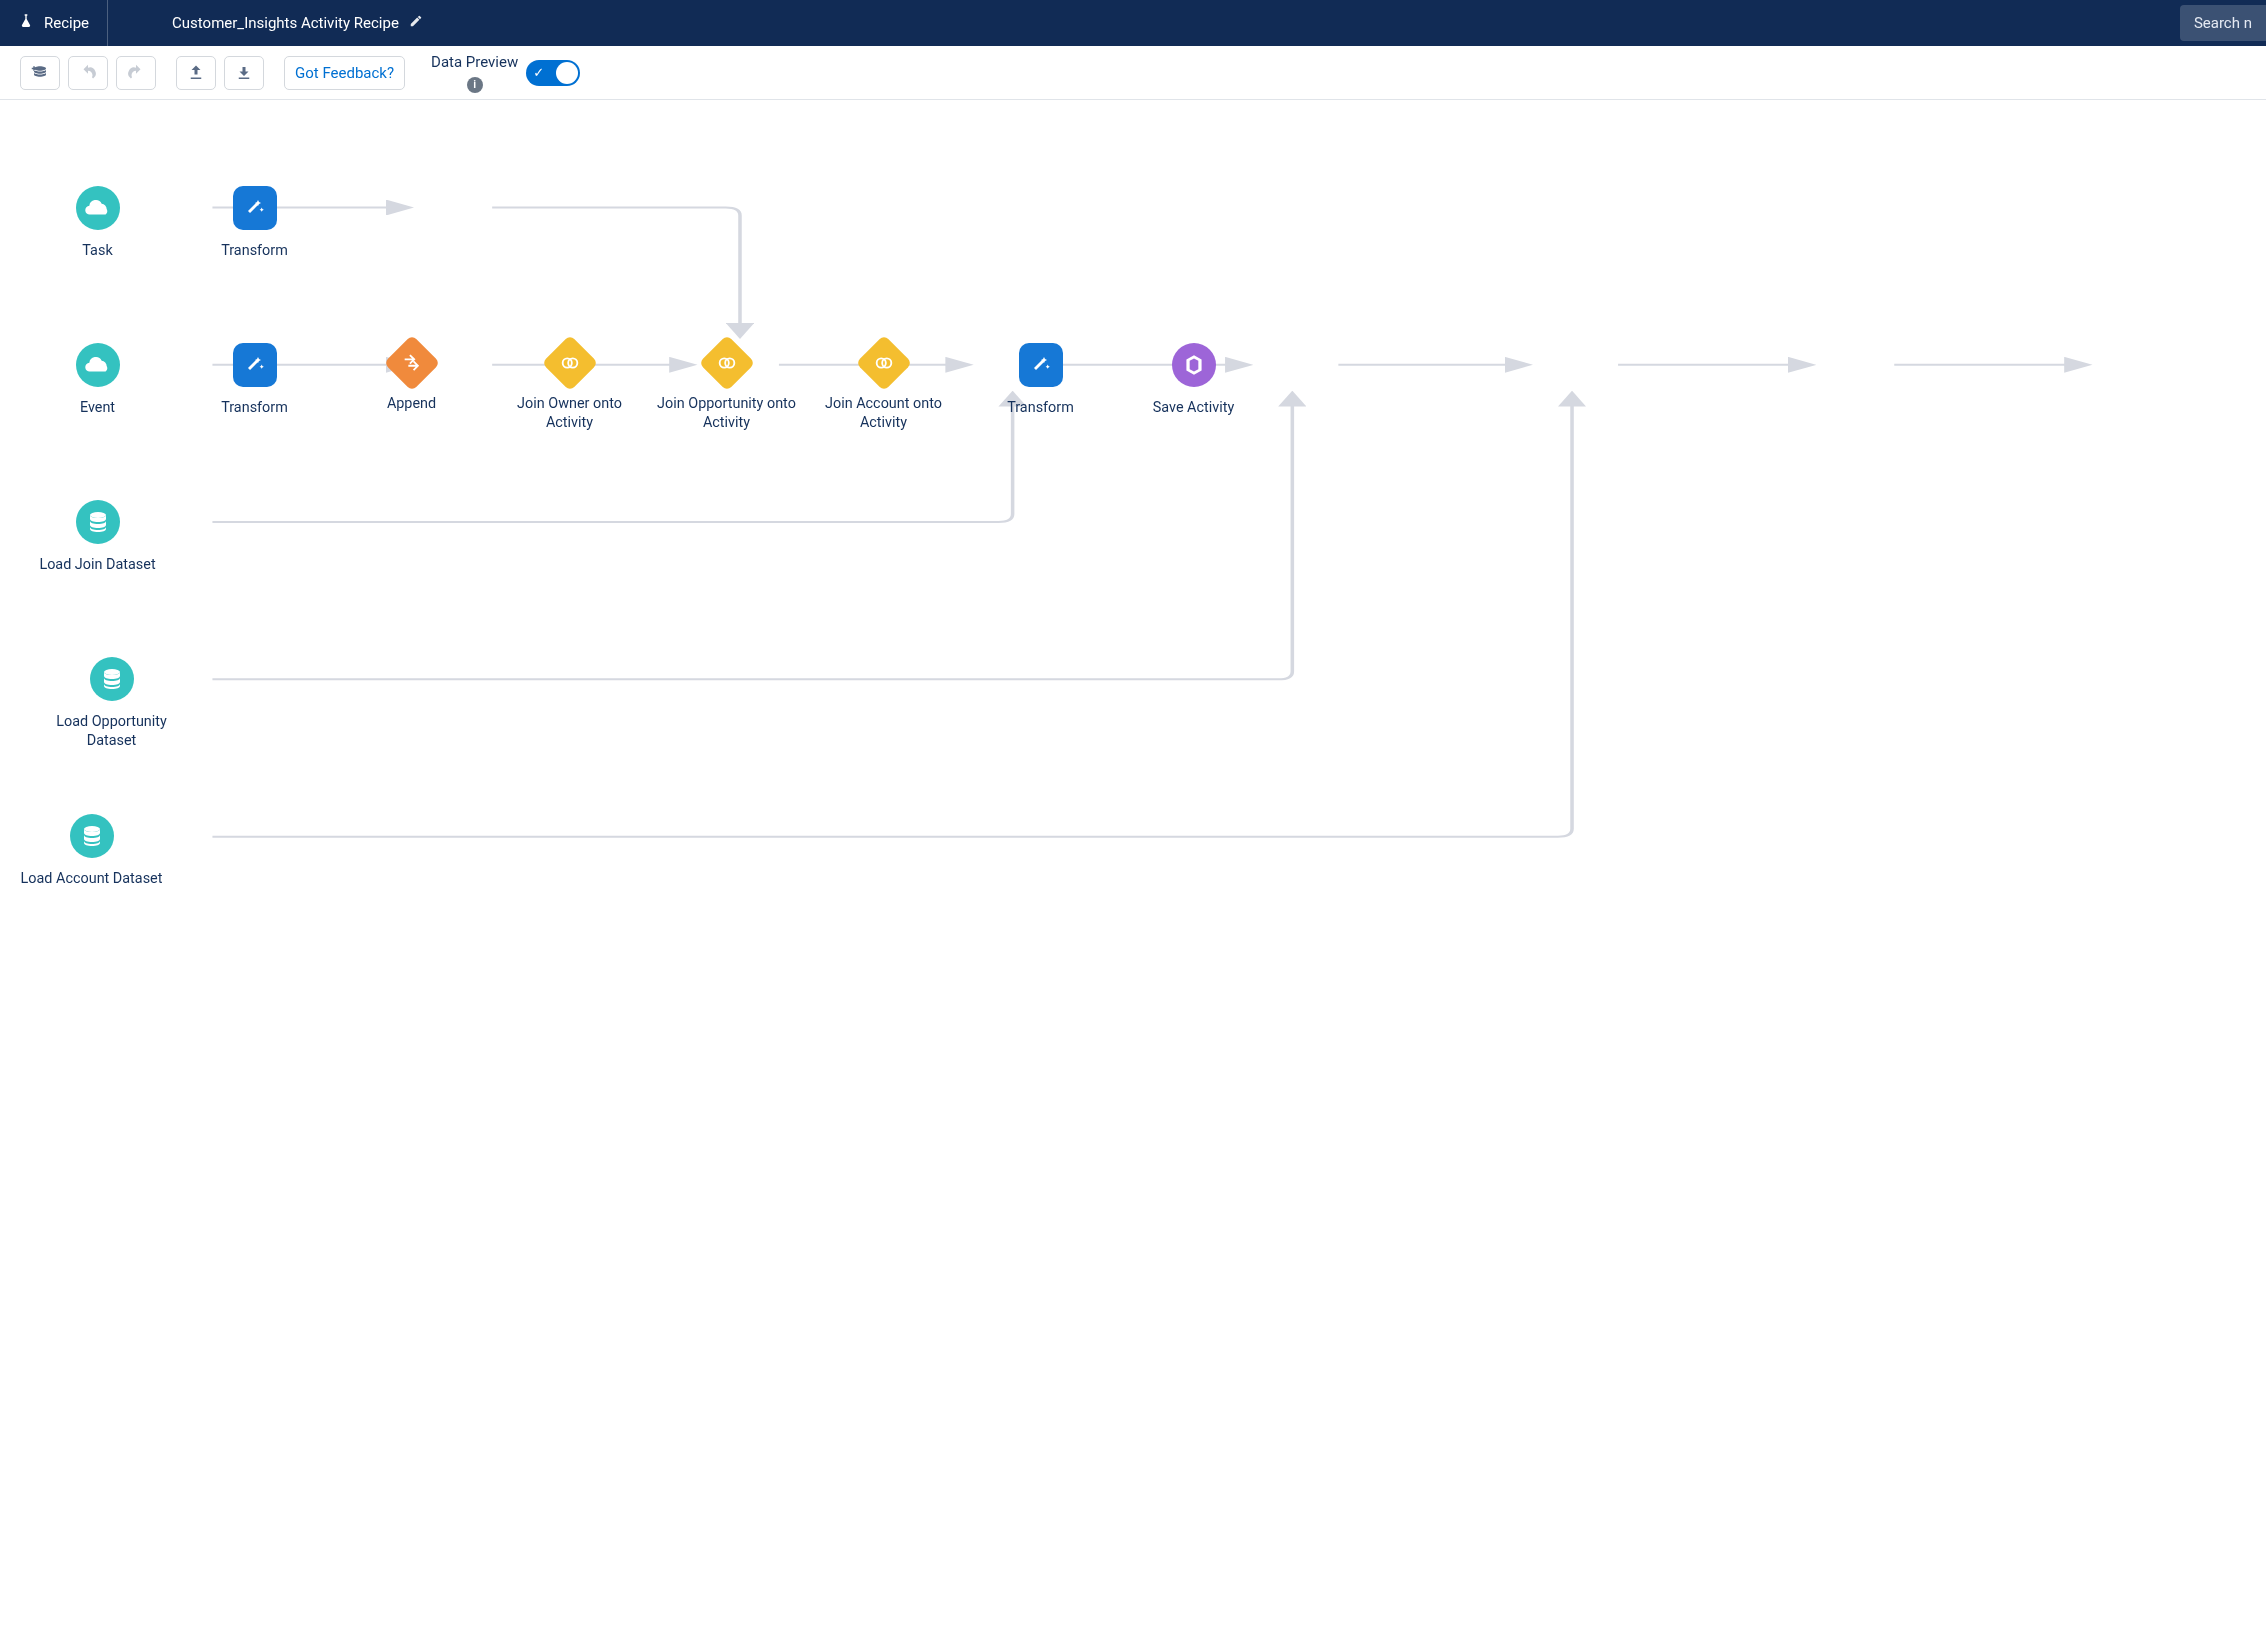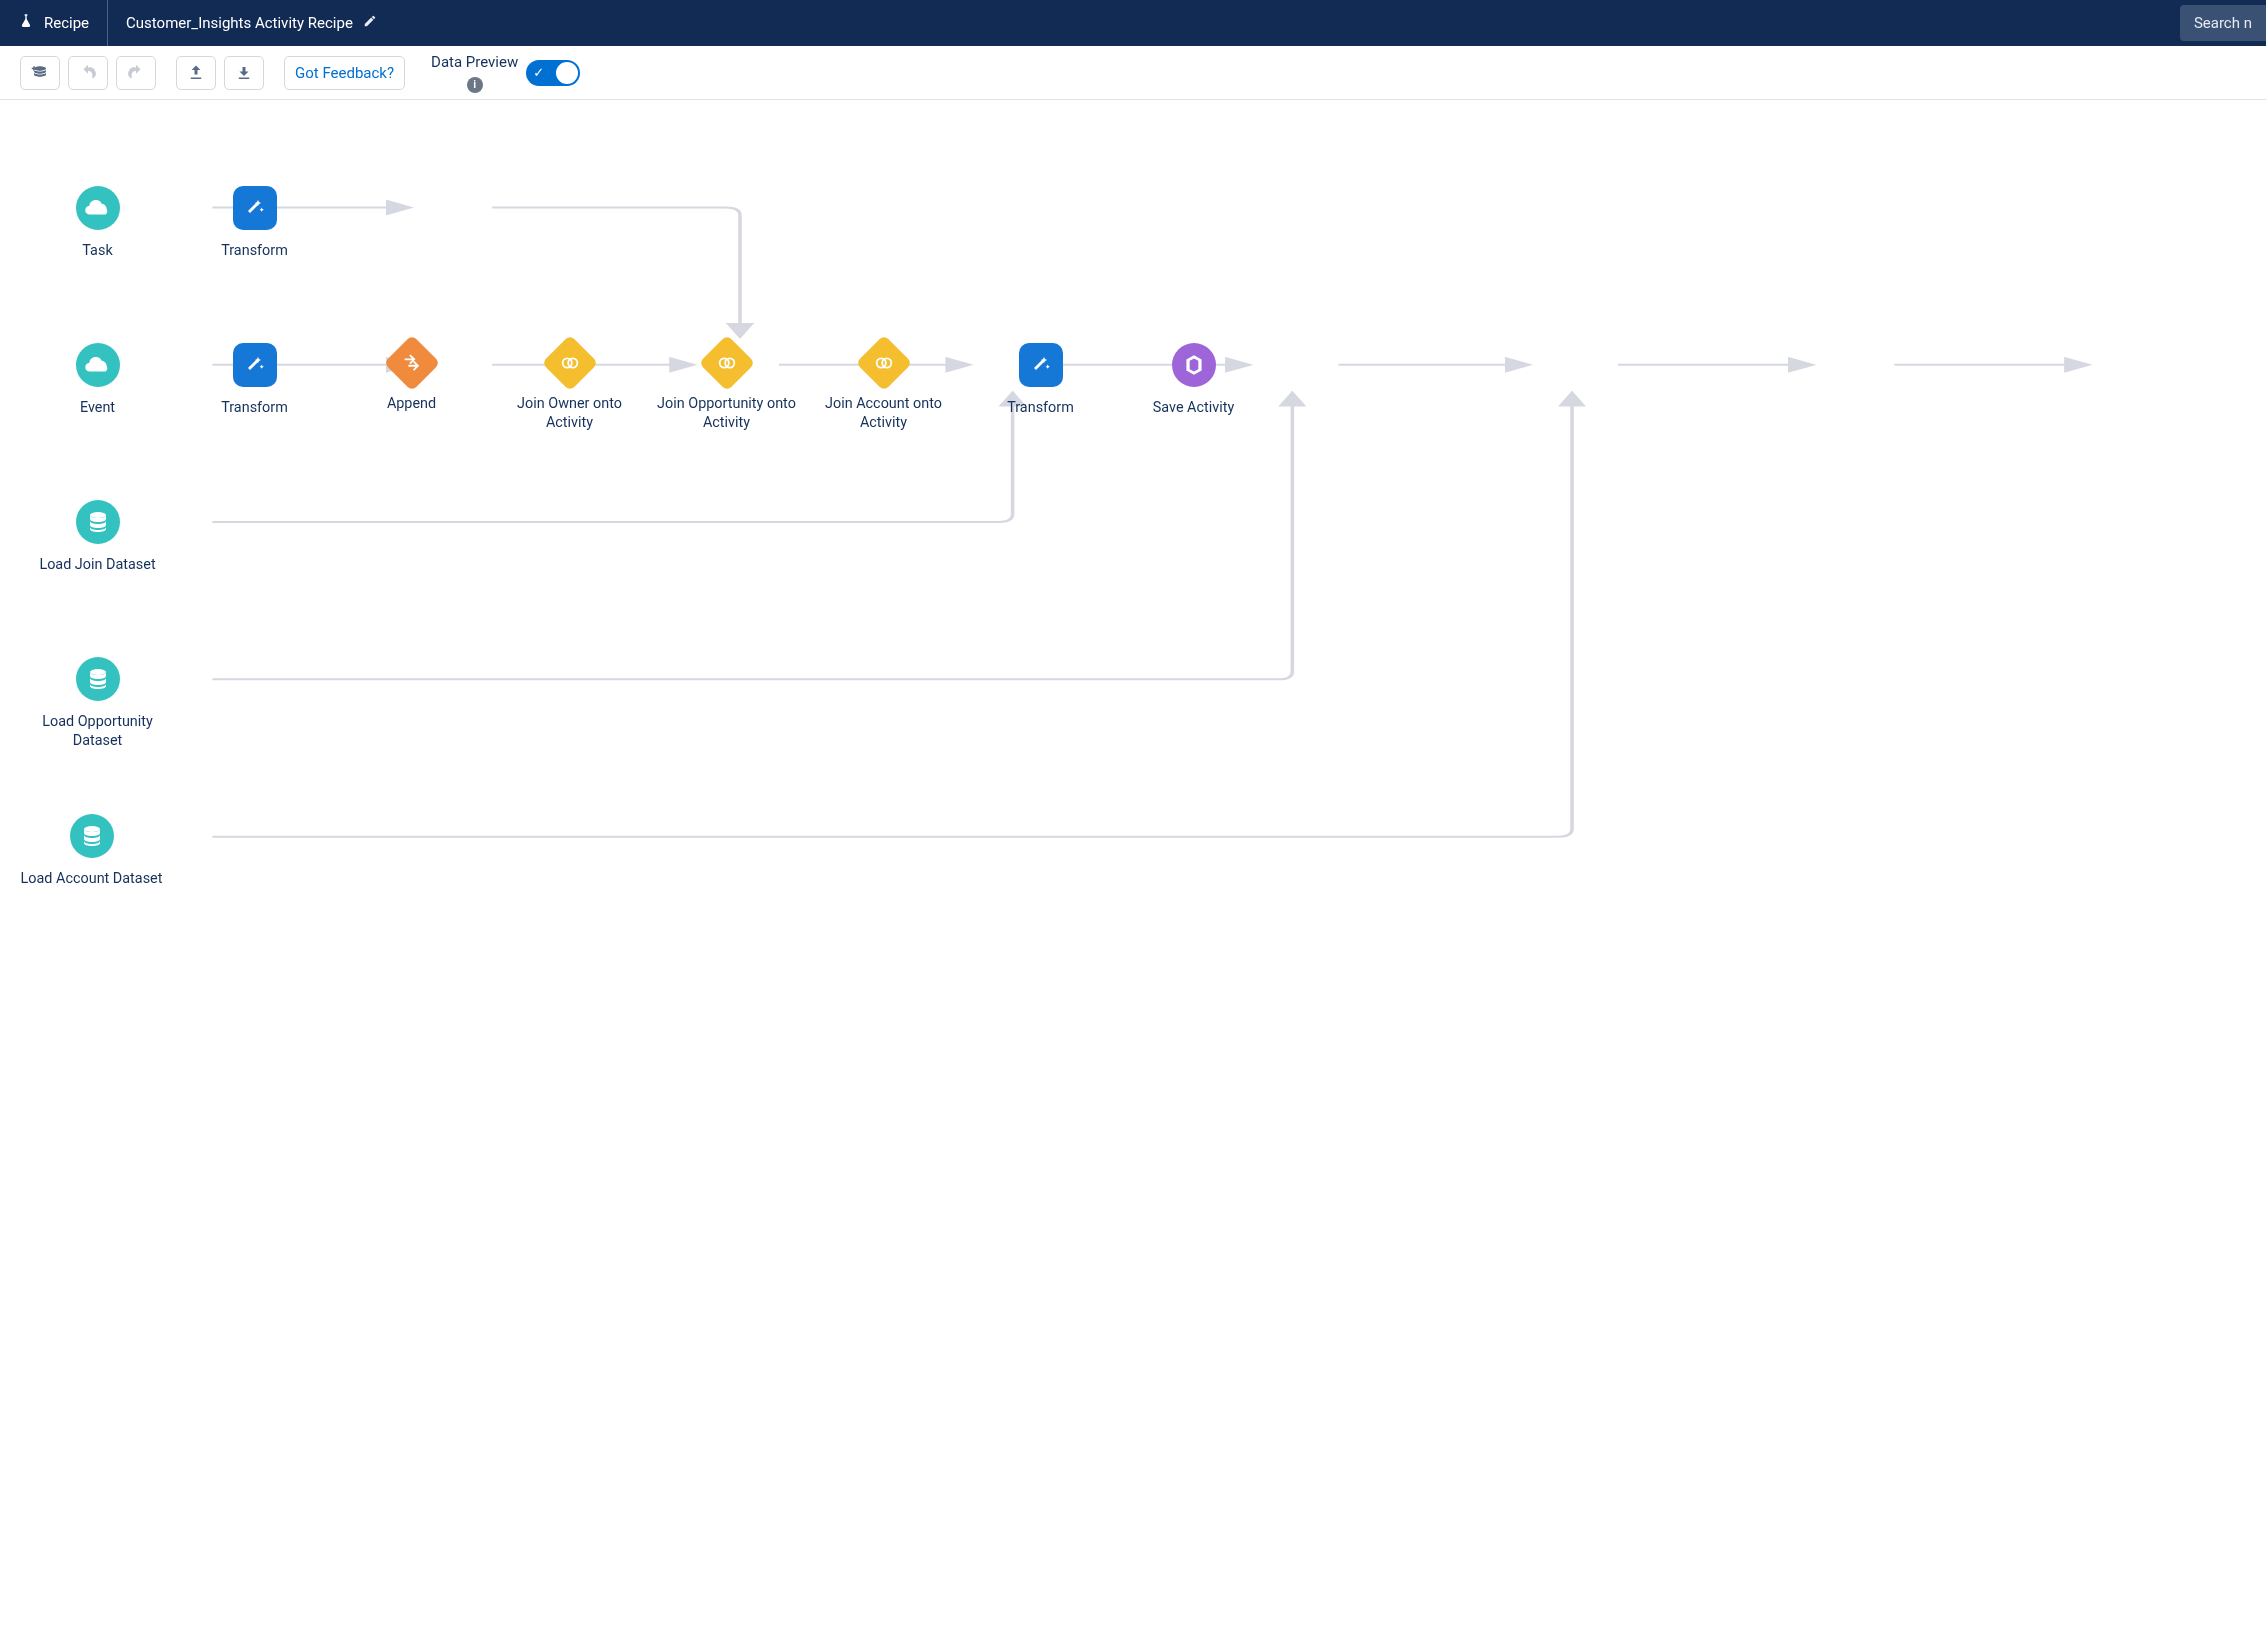--- a/index.html
+++ b/index.html
@@ -5,20 +5,21 @@
   * { box-sizing: border-box; margin: 0; padding: 0; }
   html, body { width: 100%; height: 100%; font-family: -apple-system, BlinkMacSystemFont, "Segoe UI", Roboto, Helvetica, Arial, sans-serif; background:#fff; color:#16325c;}
   
   .header {
     background:#112b55;
     color:#fff;
     height:46px;
     display:flex;
     align-items:center;
     font-size:15px;
+    gap:46px;
   }
   .header .section {
     display:flex;
     align-items:center;
     padding:0 18px;
     height:100%;
   }
   .header .sep {
     border-right:1px solid rgba(255,255,255,0.25);
   }
@@ -357,21 +358,21 @@
 
   <div class="node" style="left:18px;top:400px">
     <div class="shape circle c-dataset">
         <svg width="24" height="24" viewBox="0 0 24 24">
           <use href="#db-ico"></use>
         </svg>
       </div>
     <div class="text">Load Join Dataset</div>
   </div>
 
-  <div class="node" style="left:18px;top:557px">
+  <div class="node" style="left:32px;top:557px">
     <div class="shape circle c-dataset">
         <svg width="24" height="24" viewBox="0 0 24 24">
           <use href="#db-ico"></use>
         </svg>
       </div>
     <div class="text">Load Opportunity Dataset</div>
   </div>
 
   <div class="node" style="left:12px;top:714px">
     <div class="shape circle c-dataset">

